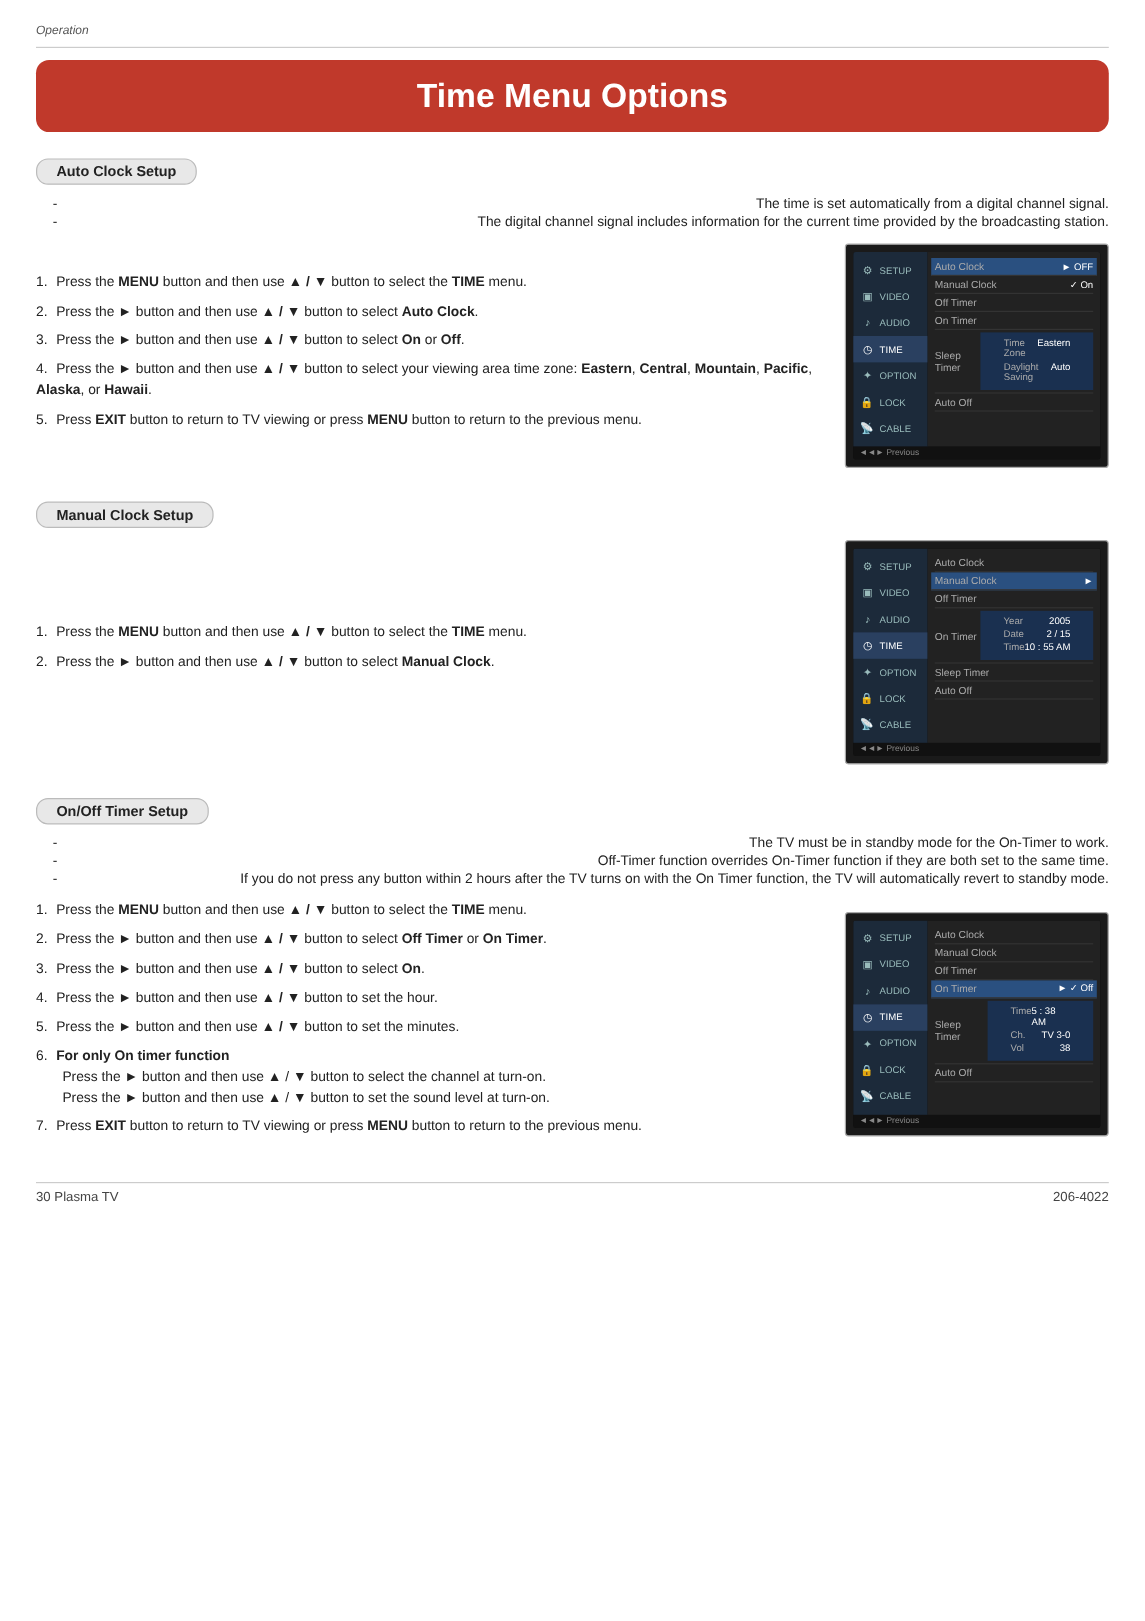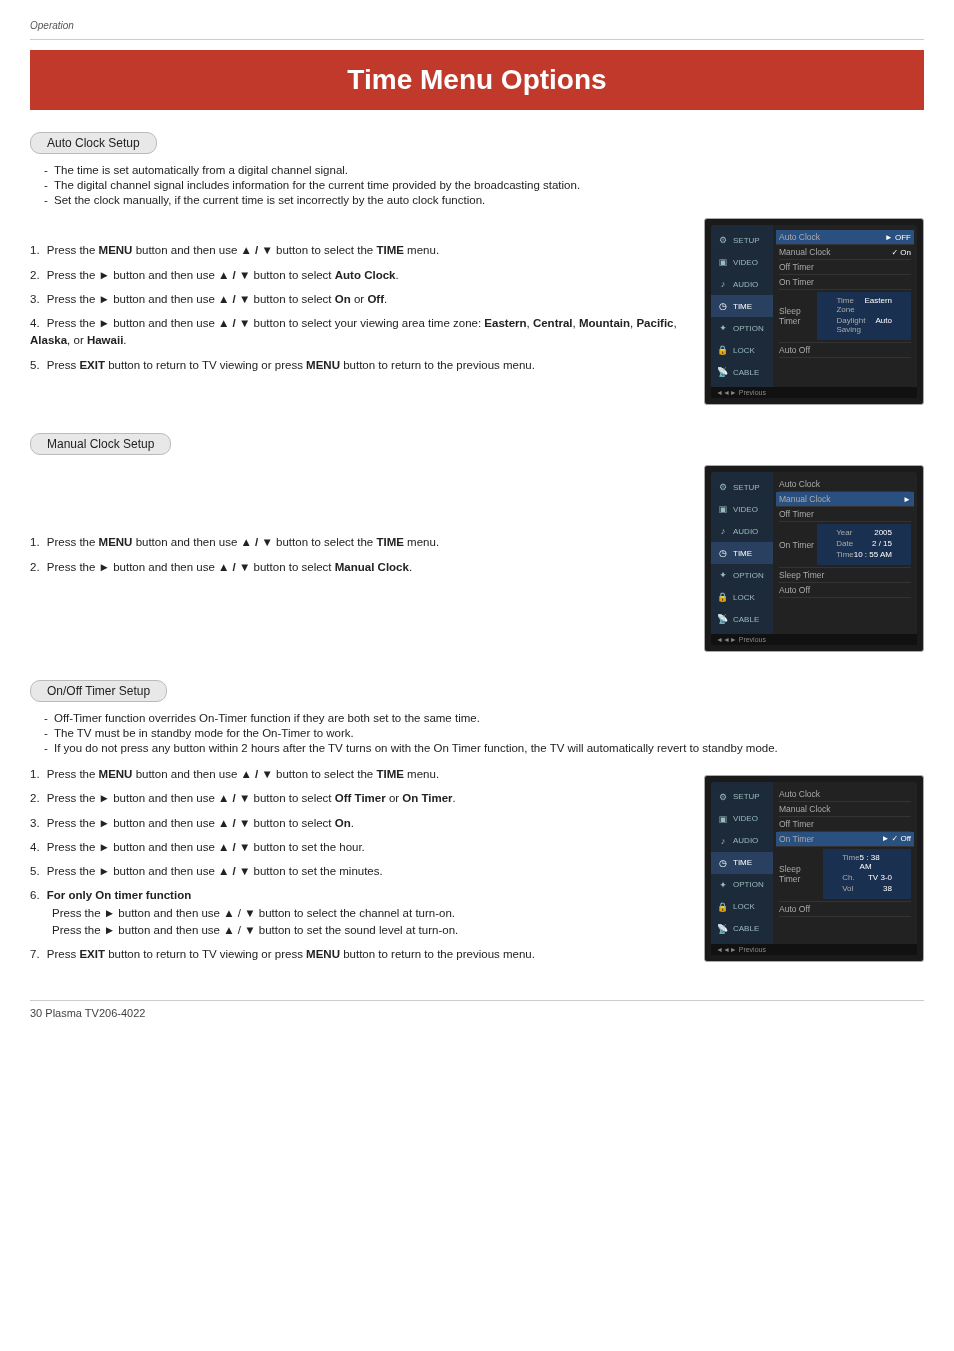--- a/index.html
+++ b/index.html
@@ -19,39 +19,40 @@
       font-style: italic;
     }
     .page-title {
       background: #c0392b;
       color: #fff;
       font-size: 28px;
       font-weight: bold;
       text-align: center;
       padding: 14px 20px;
       margin-bottom: 22px;
-      border-radius: 0;
+      border-radius: 11px;
     }
     .section {
       margin-bottom: 28px;
     }
     .section-header {
       background: #e8e8e8;
       border: 1px solid #bbb;
       border-radius: 10px;
       display: inline-block;
       padding: 3px 16px;
       font-size: 12px;
-      font-weight: normal;
+      font-weight: bold;
       margin-bottom: 10px;
       color: #222;
     }
     .bullet-list {
       margin-left: 14px;
       margin-bottom: 12px;
+      text-align: right;
     }
     .bullet-list li {
       list-style: none;
       padding-left: 10px;
       margin-bottom: 3px;
       font-size: 11.5px;
       color: #222;
       position: relative;
     }
     .bullet-list li::before {
@@ -167,21 +168,21 @@
     }
     .tv-right-row .lbl { color: #aaa; }
     .tv-right-row .val { color: #fff; }
     .divider-line {
       border: none;
       border-top: 1px solid #ccc;
       margin: 10px 0 18px 0;
     }
     .page-footer {
       display: flex;
-      justify-content: flex-start;
+      justify-content: space-between;
       align-items: center;
       margin-top: 30px;
       border-top: 1px solid #ccc;
       padding-top: 6px;
       font-size: 11px;
       color: #444;
     }
     .bullet-sub {
       margin-left: 22px;
       font-size: 11.5px;
@@ -193,21 +194,20 @@
 
 <div class="operation-label">Operation</div>
 <hr class="divider-line" style="margin-top:0; margin-bottom:10px;">
 <div class="page-title">Time Menu Options</div>
 
 <div class="section">
   <div class="section-header">Auto Clock Setup</div>
   <ul class="bullet-list">
     <li>The time is set automatically from a digital channel signal.</li>
     <li>The digital channel signal includes information for the current time provided by the broadcasting station.</li>
-    <li>Set the clock manually, if the current time is set incorrectly by the auto clock function.</li>
   </ul>
   <div class="steps-and-image">
     <div class="steps">
       <div class="step">
         <span class="step-num">1.</span> Press the <b>MENU</b> button and then use <b>▲ / ▼</b> button to select the <b>TIME</b> menu.
       </div>
       <div class="step">
         <span class="step-num">2.</span> Press the <b>►</b> button and then use <b>▲ / ▼</b> button to select <b>Auto Clock</b>.
       </div>
       <div class="step">
@@ -341,22 +341,22 @@
         </div>
         <div class="tv-footer">◄◄► Previous</div>
       </div>
     </div>
   </div>
 </div>
 
 <div class="section">
   <div class="section-header">On/Off Timer Setup</div>
   <ul class="bullet-list">
+    <li>The TV must be in standby mode for the On-Timer to work.</li>
     <li>Off-Timer function overrides On-Timer function if they are both set to the same time.</li>
-    <li>The TV must be in standby mode for the On-Timer to work.</li>
     <li>If you do not press any button within 2 hours after the TV turns on with the On Timer function, the TV will automatically revert to standby mode.</li>
   </ul>
   <div class="steps-and-image">
     <div class="steps">
       <div class="step">
         <span class="step-num">1.</span> Press the <b>MENU</b> button and then use <b>▲ / ▼</b> button to select the <b>TIME</b> menu.
       </div>
       <div class="step">
         <span class="step-num">2.</span> Press the <b>►</b> button and then use <b>▲ / ▼</b> button to select <b>Off Timer</b> or <b>On Timer</b>.
       </div>

